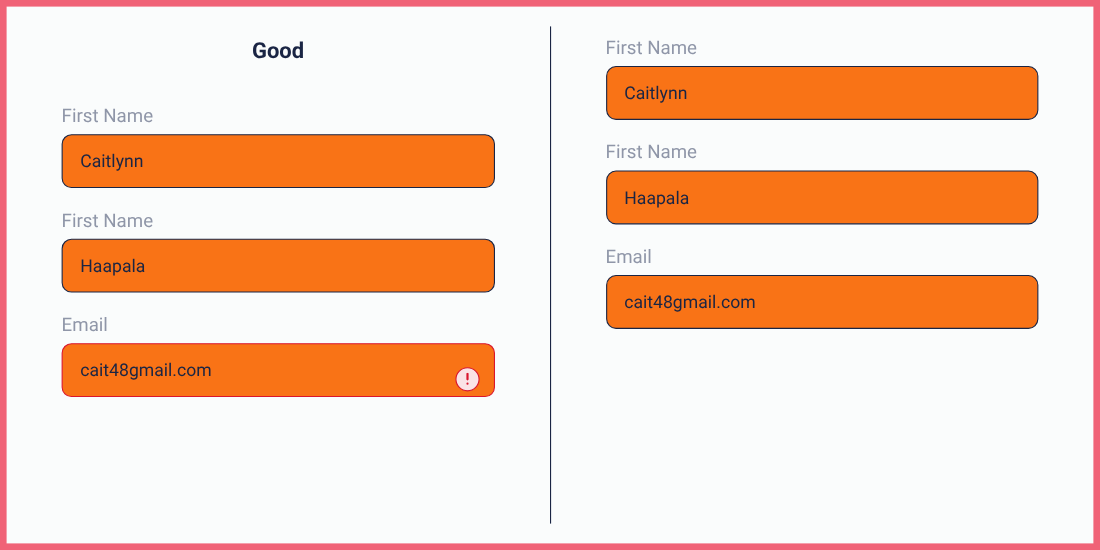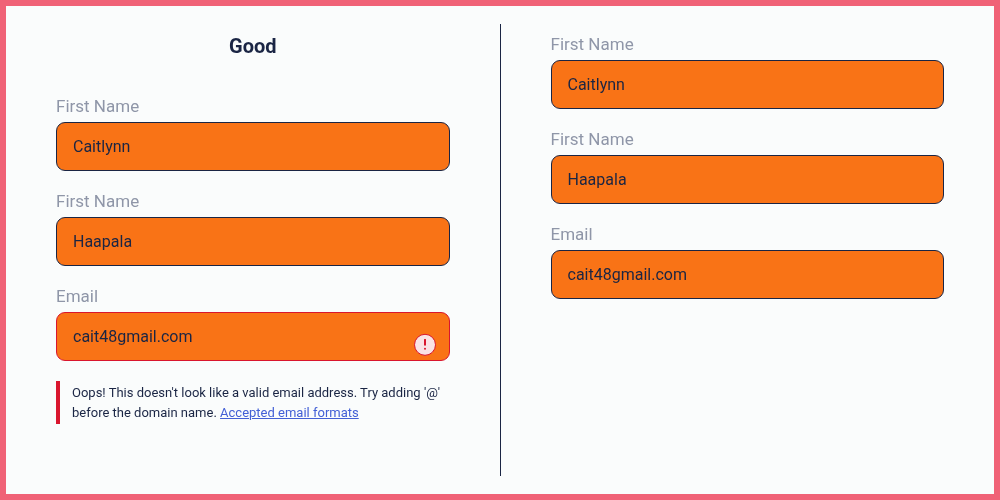--- a/index.html
+++ b/index.html
@@ -88,23 +88,20 @@
   <div class="input-wrap">
     <input class="input error" value="cait48gmail.com" style="">
     <span class="err-icon">
       <svg width="4" height="12" viewBox="0 0 4 12">
         <rect x="1" y="0" width="2" height="7" rx="1" fill="#d9162e"></rect>
         <rect x="1" y="9" width="2" height="2" rx="1" fill="#d9162e"></rect>
       </svg>
     </span>
   </div>
 
-  <div class="msg">
-    <span>Oops! This doesn't look like a valid email address. Try adding '@' before the domain name. </span><a href="#">Accepted email formats</a>
-  </div>
 </div>
 
 <div class="panel">
 
 
   <div class="field-label">First Name</div>
   <input class="input" value="Caitlynn" style="">
 
   <div class="field-label">First Name</div>
   <input class="input" value="Haapala" style="">

